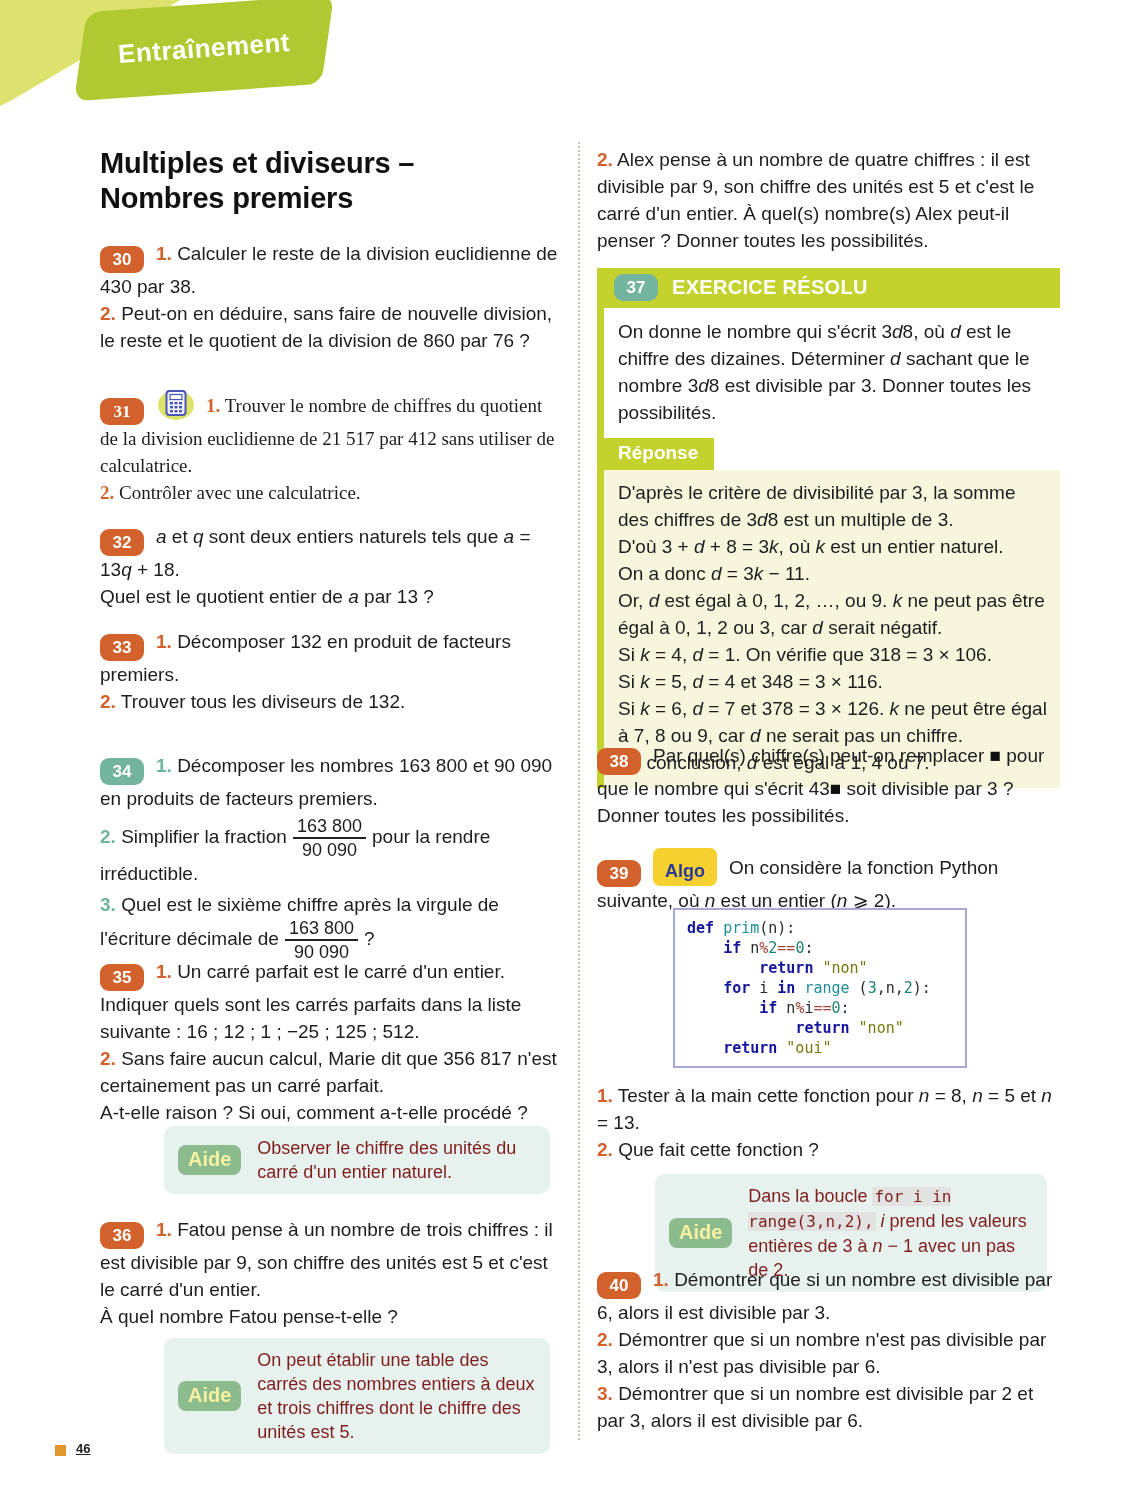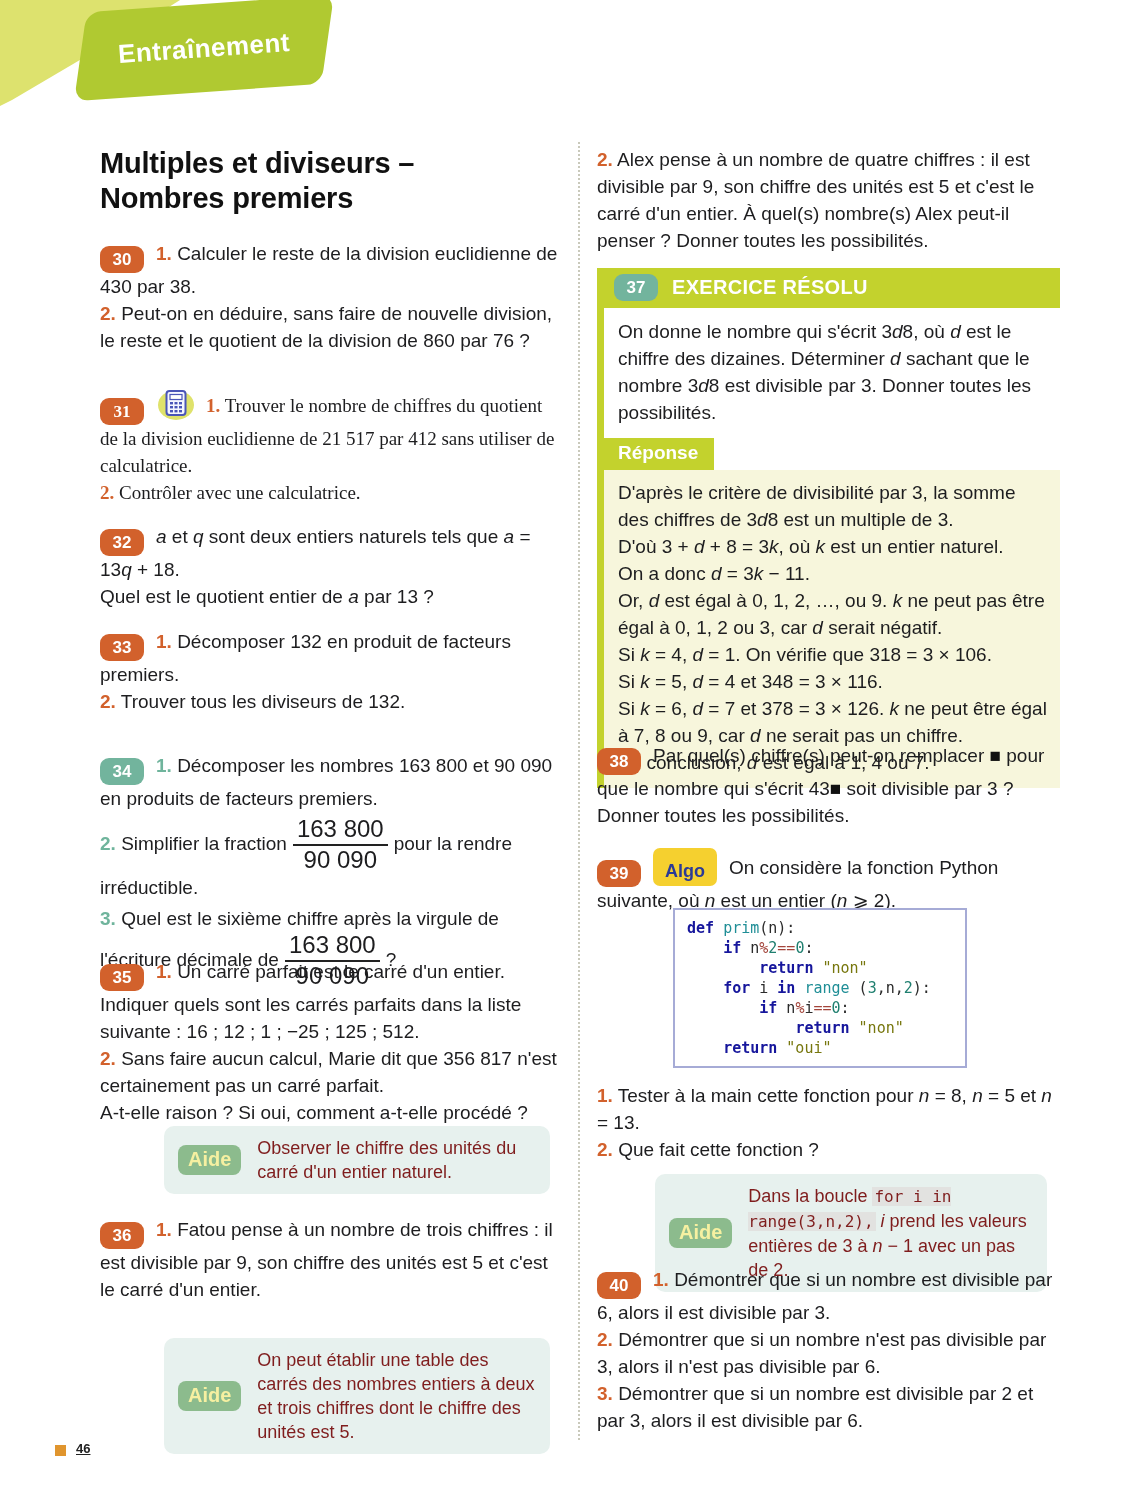--- a/index.html
+++ b/index.html
@@ -30,21 +30,21 @@
 
   
   .badge{display:inline-block;min-width:26px;text-align:center;padding:5px 9px;border-radius:9px;
     color:#fff;font-weight:bold;font-size:17px;line-height:1;margin-right:12px;vertical-align:-5px;}
   .b-or{background:#d2612c;}
   .b-tl{background:#72b49d;}
   .algo-badge{display:inline-block;background:#f5d02f;color:#2b3a96;font-weight:bold;font-size:18px;
     padding:14px 12px 4px;border-radius:7px;margin-right:12px;vertical-align:-3px;line-height:1.1;}
 
   
-  .frac{display:inline-block;text-align:center;vertical-align:middle;margin:0 6px;line-height:1.12;font-size:24px;}
+  .frac{display:inline-block;text-align:center;vertical-align:middle;margin:0 6px;line-height:1.12;font-size:18px;}
   .frac .top{display:block;border-bottom:2px solid #222;padding:0 4px 1px;}
   .frac .bot{display:block;padding-top:1px;}
 
   
   .sf{text-align:right;font-weight:bold;font-size:17px;color:#111;letter-spacing:-.3px;}
   .sf svg{vertical-align:-3px;margin-right:6px;}
 
   
   .calc-wrap{display:inline-block;position:relative;width:40px;height:34px;vertical-align:-10px;margin-right:10px;}
   .calc-bg{position:absolute;left:2px;top:2px;width:36px;height:30px;background:#dfe26b;border-radius:50%;}
@@ -140,20 +140,21 @@
     <p class="para"><span>A-t-elle raison ? Si oui, comment a-t-elle procédé ?</span></p>
   </div>
 
   <div class="aide abs" style="left:164px;top:1126px;width:358px;">
     <span class="aide-label">Aide</span>
     <span class="aide-text"><span>Observer le chiffre des unités du carré d'un entier naturel.</span></span>
   </div>
 
   <div class="abs" style="left:100px;top:1216px;width:462px;">
     <p class="para"><span class="badge b-or">36</span><span><span class="num-o">1.</span><span> Fatou pense à un nombre de trois chiffres : il est divisible par 9, son chiffre des unités est 5 et c'est le carré d'un entier.</span></span></p>
+    <p class="para"><span>À quel nombre Fatou pense-t-elle ?</span></p>
   </div>
 
   <div class="aide abs" style="left:164px;top:1338px;width:358px;">
     <span class="aide-label">Aide</span>
     <span class="aide-text"><span>On peut établir une table des carrés des nombres entiers à deux et trois chiffres dont le chiffre des unités est 5.</span></span>
   </div>
 
   <div class="footer abs" style="left:55px;top:1441px;">
     <span class="footer-sq"></span>
     <span>46</span>

